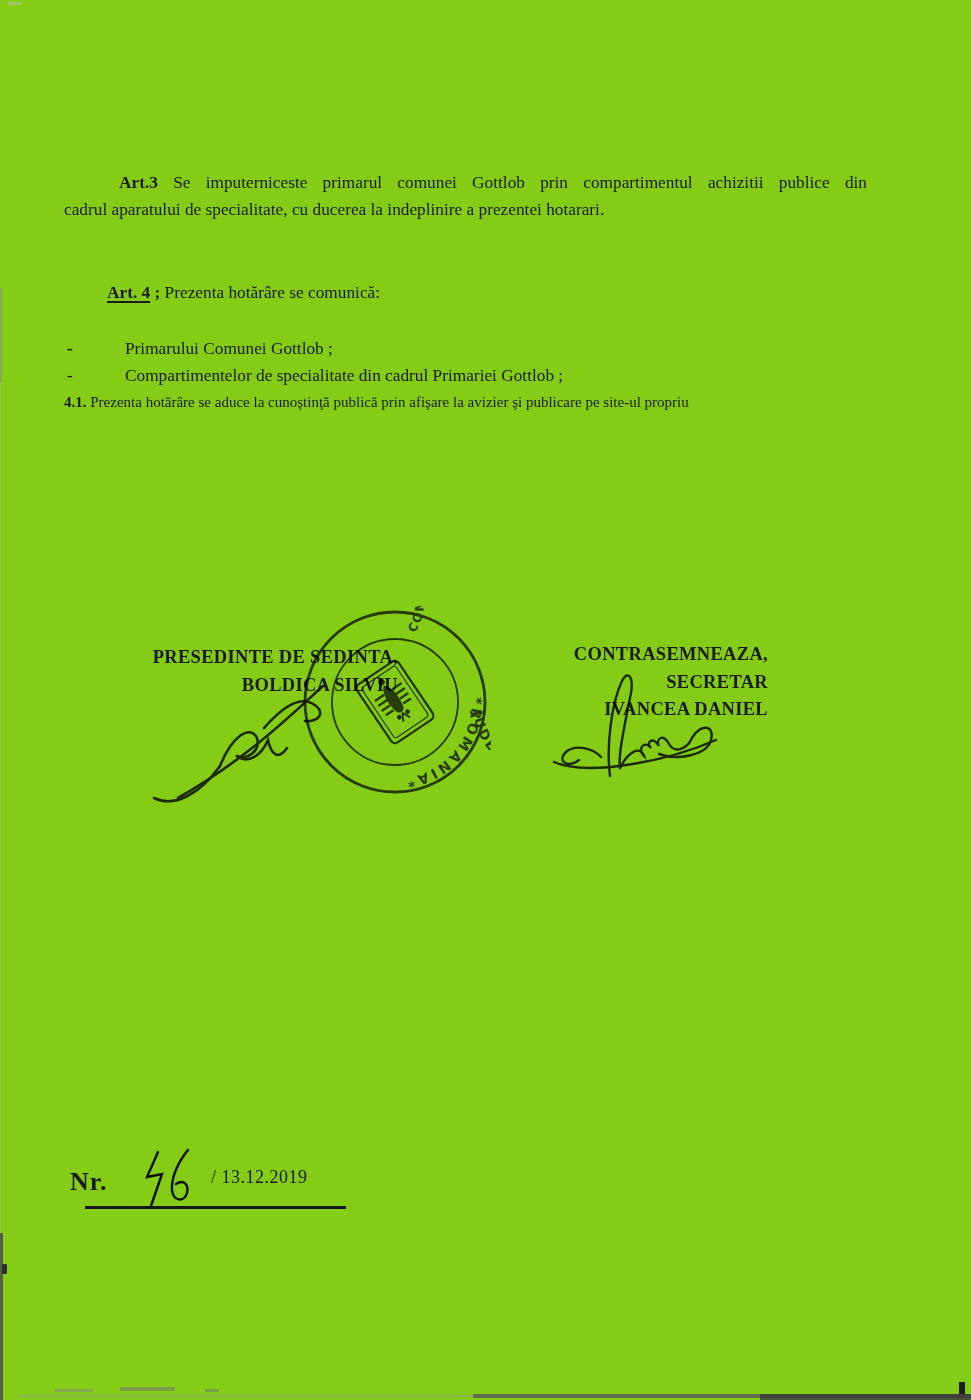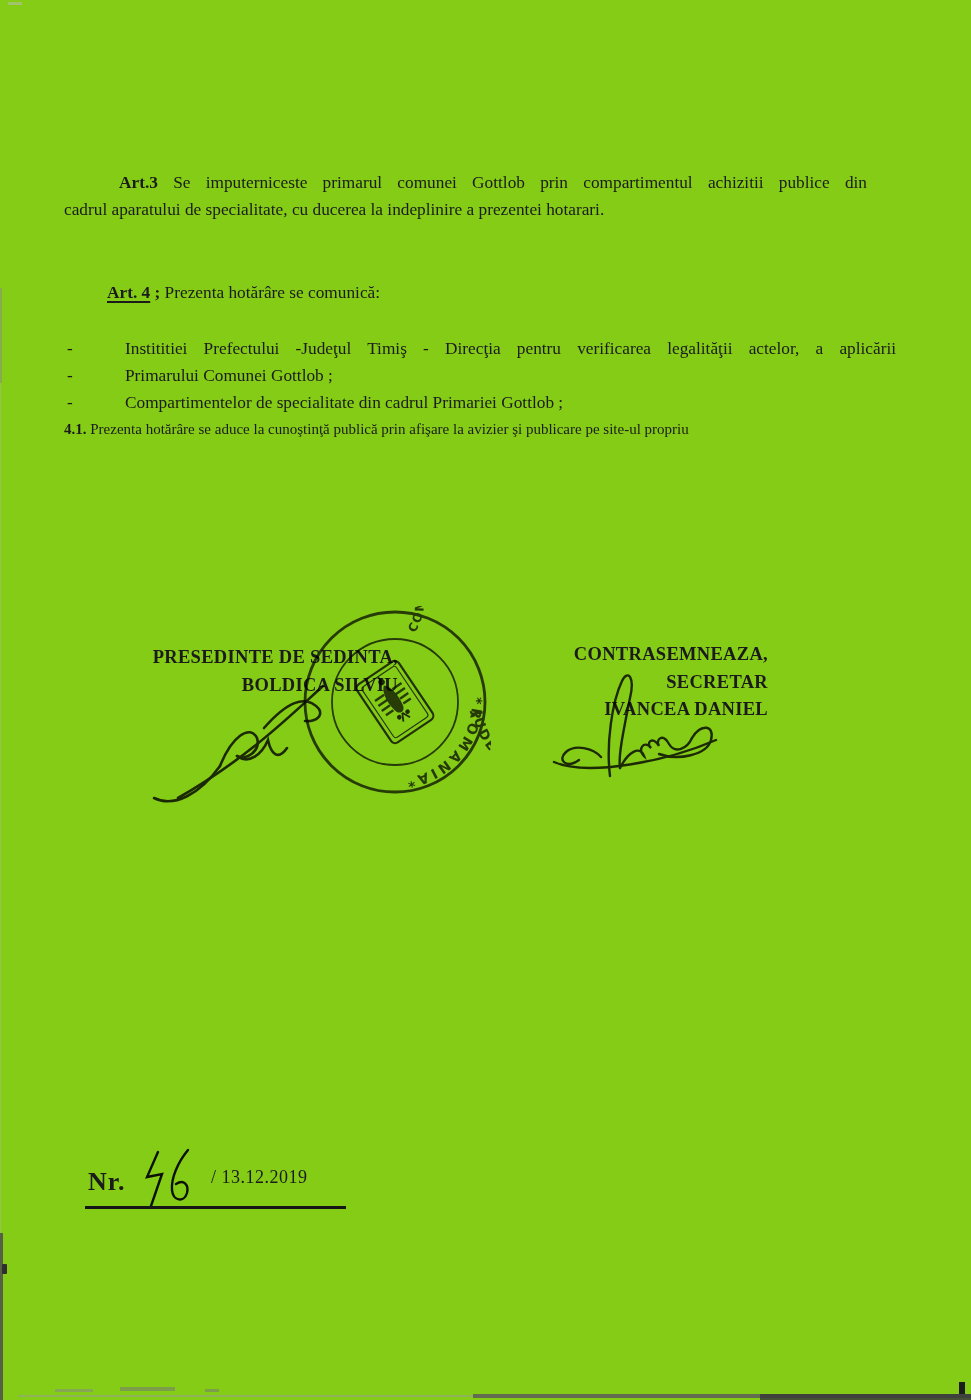--- a/index.html
+++ b/index.html
@@ -35,21 +35,21 @@
   .sig-left{left:118px;top:644px;width:280px;}
   .sig-right{left:516px;top:641px;width:252px;}
 
   
   .stamp{position:absolute;left:299px;top:606px;width:192px;height:192px;mix-blend-mode:multiply;opacity:.92;}
   .stamp text{font-family:"DejaVu Sans",sans-serif;font-weight:bold;fill:#383838;}
   .hand{position:absolute;mix-blend-mode:multiply;}
   .vh{position:absolute;width:1px;height:1px;overflow:hidden;clip-path:inset(50%);white-space:nowrap;}
 
   
-  .nr-label{position:absolute;left:88px;top:1167px;font-size:26px;font-weight:700;letter-spacing:1px;}
+  .nr-label{position:absolute;left:70px;top:1167px;font-size:26px;font-weight:700;letter-spacing:1px;}
   .nr-date{position:absolute;left:211px;top:1167px;font-size:18px;font-weight:400;letter-spacing:.5px;}
   .footer-line{position:absolute;left:85px;top:1206px;width:261px;height:3px;background:#161616;}
 
   
   .af{position:absolute;}
   .af1{left:0;top:288px;width:2px;height:95px;background:#8a8a8a;opacity:.5;}
   .af2{left:0;top:383px;width:1px;height:850px;background:#b5b5b5;opacity:.4;}
   .af3{left:0;top:1233px;width:3px;height:167px;background:#4c4c4c;opacity:.85;}
   .af4{left:2px;top:1264px;width:5px;height:10px;background:#2e2e2e;border-radius:1px;}
   .af5{left:18px;top:1395px;width:455px;height:2px;background:#999;opacity:.5;}
@@ -71,21 +71,20 @@
     <span class="plain">cadrul aparatului de specialitate, cu ducerea la indeplinire a prezentei hotarari.</span>
   </div>
 
   <div class="para art4">
     <span class="lbl">Art. 4</span><b> </b><b>;</b> <span>Prezenta hotărâre se comunică:</span>
   </div>
 
   <div class="para list">
     <div class="li">
       <span class="dash">-</span>
-      <span class="ind jline">Instititiei Prefectului -Judeţul Timiş - Direcţia pentru verificarea legalităţii actelor, a aplicării</span>
     </div>
     <div class="li">
       <span class="dash">-</span>
       <span class="ind">Primarului Comunei Gottlob ;</span>
     </div>
     <div class="li">
       <span class="dash">-</span>
       <span class="ind">Compartimentelor de specialitate din cadrul Primariei Gottlob ;</span>
     </div>
     <div class="c41">

